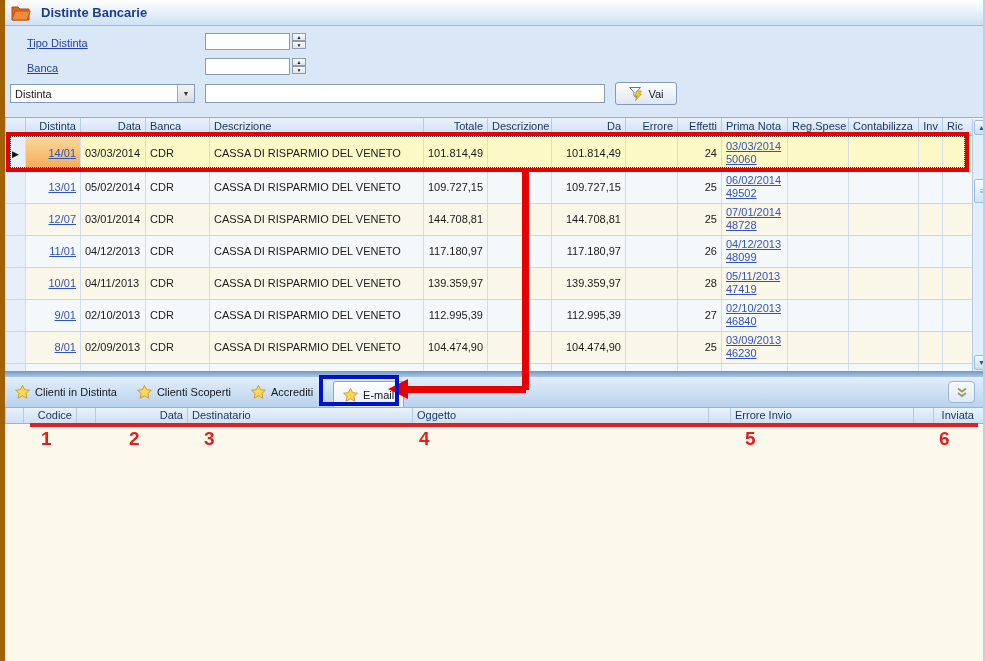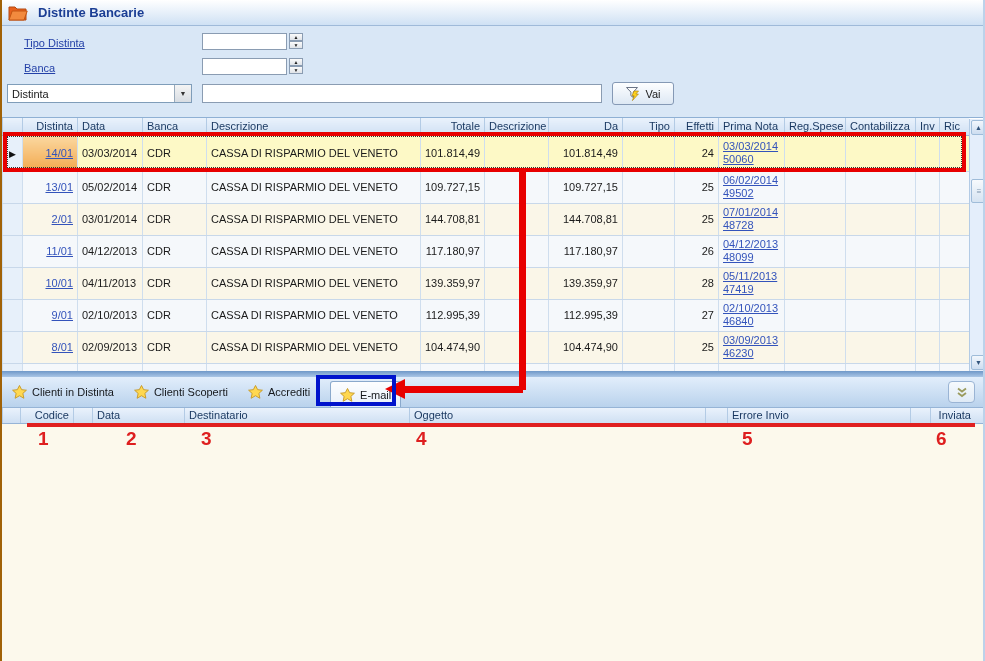--- a/index.html
+++ b/index.html
@@ -1,19 +1,19 @@
 <!DOCTYPE html>
 <html><head>
 <meta charset="utf-8">
 <style>
   * { margin:0; padding:0; box-sizing:border-box; }
   html,body { width:985px; height:661px; }
   body { font-family:"Liberation Sans", sans-serif; font-size:11px; color:#1a1a1a; }
   #page { position:relative; width:985px; height:661px; overflow:hidden;
-          border-left:2px solid #a16207; border-right:2px solid #bcd2ea; background:#d9e7f6; }
+          border-left:5px solid #a16207; border-right:2px solid #bcd2ea; background:#d9e7f6; }
 
   
   .titlebar { position:absolute; left:0; top:0; width:100%; height:26px;
               background:linear-gradient(#ffffff,#cfe1f4); border-bottom:1px solid #9fbad9;
               display:flex; align-items:center; }
   .titlebar .app-icon { margin:0 10px 0 6px; width:20px; height:16px; }
   .titlebar .title { font-size:13px; font-weight:bold; color:#1b3e94; }
 
   
   .form { position:absolute; left:0; top:26px; width:100%; height:91px; background:#d9e7f6; }
@@ -43,21 +43,21 @@
        padding:0 4px; overflow:hidden; white-space:nowrap; }
   table.grid td { height:32px; border-left:1px solid #cfdeee; border-bottom:1px solid #c8d8ea;
        padding:0 4px; overflow:hidden; white-space:nowrap; vertical-align:middle; }
   tr.r-pale  td { background:#f5f8fb; }
   tr.r-cream td { background:#faf6e8; }
   tr.selected td { background:#fdf9c6; height:36px; }
   tr.selected td.c-distinta { background:linear-gradient(#fbd9a2,#f2a94f); }
   td.c-ind { background:#e7f0fa !important; text-align:center; padding:0; }
   .row-arrow { display:none; font-size:9px; color:#111; }
   tr.selected .row-arrow { display:inline; }
-  .al-r { text-align:right; } .al-c { text-align:left; } .al-l { text-align:left; }
+  .al-r { text-align:right; } .al-c { text-align:right; } .al-l { text-align:left; }
   a.glink { color:#3353bb; text-decoration:underline; cursor:pointer; }
   td.c-pn { line-height:13px; text-align:left; padding-top:2px; }
   td.c-pn .pn2 { display:block; text-align:left; }
 
   
   .vscroll { position:absolute; right:0; top:1px; width:18px; height:252px; background:#e4eefb;
              border-left:1px solid #b3cbe5; display:flex; flex-direction:column; justify-content:space-between; align-items:center; }
   .vs-btn { width:16px; height:15px; margin:1px 0; background:linear-gradient(#f2f7fd,#cdddf0);
             border:1px solid #9fbcd9; border-radius:2px; font-size:7px; color:#33557d;
             display:flex; align-items:center; justify-content:center; cursor:pointer; }
@@ -165,21 +165,21 @@
       <thead>
         <tr>
           <th></th>
           <th class="al-r">Distinta</th>
           <th class="al-c">Data</th>
           <th class="al-l">Banca</th>
           <th class="al-l">Descrizione</th>
           <th class="al-r">Totale</th>
           <th class="al-r">Descrizione</th>
           <th class="al-r">Da</th>
-          <th class="al-r">Tipo</th>
+          <th class="al-r">Errore</th>
           <th class="al-r">Effetti</th>
           <th class="al-l">Prima Nota</th>
           <th class="al-l">Reg.Spese</th>
           <th class="al-l">Contabilizza</th>
           <th class="al-c">Inv</th>
           <th class="al-l">Ric</th>
         </tr>
       </thead>
       <tbody>
           <tr class="selected">
@@ -217,21 +217,21 @@
         <a class="glink">06/02/2014</a>
         <a class="glink pn2">49502</a>
       </td>
       <td></td>
       <td></td>
       <td></td>
       <td></td>
     </tr>
           <tr class="r-cream">
       <td class="c-ind"></td>
-      <td class="c-distinta al-r"><a class="glink">2/01</a></td>
+      <td class="c-distinta al-r"><a class="glink">12/07</a></td>
       <td class="al-l">03/01/2014</td>
       <td class="al-l">CDR</td>
       <td class="al-l">CASSA DI RISPARMIO DEL VENETO</td>
       <td class="al-r">144.708,81</td>
       <td class="al-r"></td>
       <td class="al-r">144.708,81</td>
       <td class="al-r"></td>
       <td class="al-r">25</td>
       <td class="c-pn">
         <a class="glink">07/01/2014</a>

